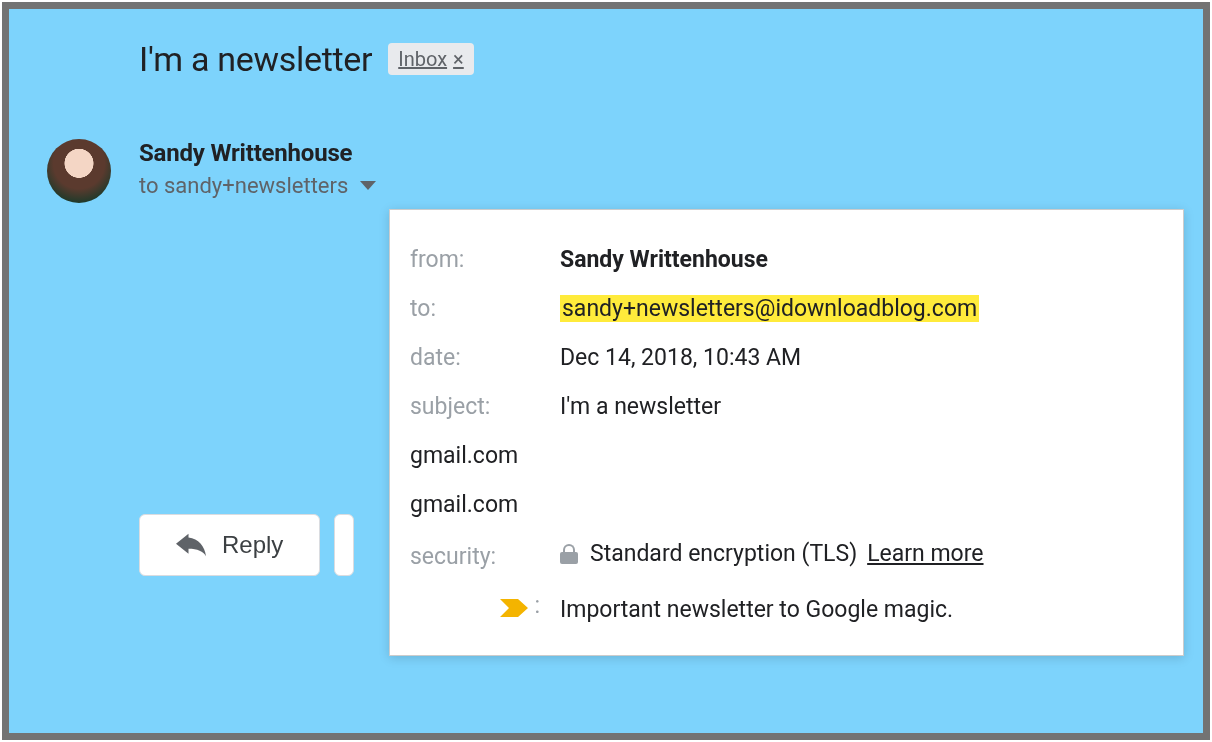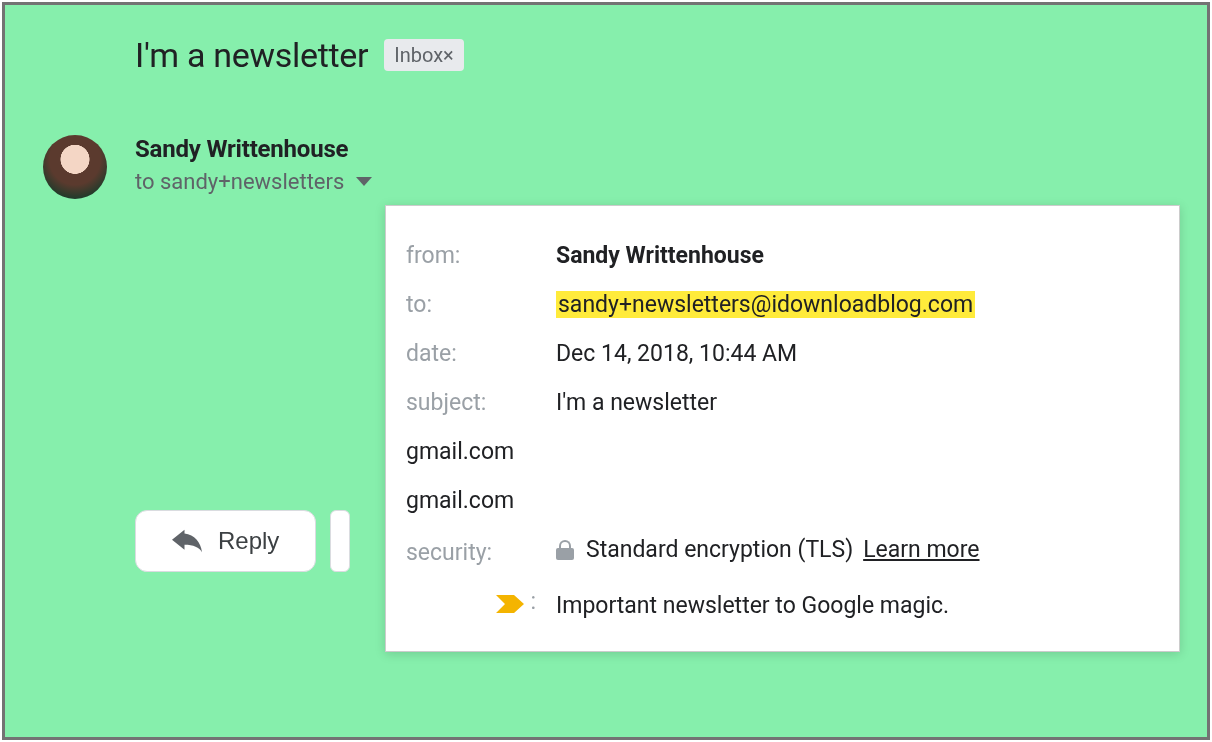--- a/index.html
+++ b/index.html
@@ -9,26 +9,26 @@
     }
     body {
       font-family: "Google Sans", Roboto, Arial, sans-serif;
       background: #fff;
       width: 1212px;
       height: 742px;
       position: relative;
       overflow: hidden;
     }
     .container {
-      border: 3px solid #737373;
+      border: 7px solid #737373;
       width: 1208px;
       height: 738px;
       margin: 2px;
       position: relative;
-      background: #86efac;
+      background: #7dd3fc;
     }
     .subject-line {
       display: flex;
       align-items: center;
       gap: 16px;
       padding: 30px 0 0 130px;
     }
     .subject-text {
       font-size: 34px;
       font-weight: 400;
@@ -36,20 +36,22 @@
       letter-spacing: -0.3px;
     }
     .inbox-chip {
       display: inline-flex;
       align-items: center;
       background: #e8eaed;
       border-radius: 4px;
       padding: 4px 10px;
       font-size: 20px;
       color: #5f6368;
+      gap: 6px;
+      text-decoration: underline;
     }
     .inbox-chip .close-x {
       font-size: 20px;
       color: #5f6368;
       cursor: pointer;
     }
     .sender-row {
       display: flex;
       align-items: flex-start;
       padding: 60px 0 0 38px;
@@ -96,21 +98,21 @@
       gap: 14px;
       padding: 0 0 0 130px;
       position: absolute;
       top: 505px;
     }
     .reply-button {
       display: flex;
       align-items: center;
       gap: 16px;
       border: 1px solid #dadce0;
-      border-radius: 12px;
+      border-radius: 6px;
       padding: 14px 36px;
       font-size: 24px;
       color: #3c4043;
       background: #fff;
       cursor: pointer;
     }
     .reply-button svg {
       width: 30px;
       height: 24px;
       fill: #5f6368;
@@ -261,21 +263,21 @@
 
     <div class="detail-row">
       <div class="detail-label">to:</div>
       <div class="detail-value">
         <span class="highlight">sandy+newsletters@idownloadblog.com</span>
       </div>
     </div>
 
     <div class="detail-row">
       <div class="detail-label">date:</div>
-      <div class="detail-value">Dec 14, 2018, 10:44 AM</div>
+      <div class="detail-value">Dec 14, 2018, 10:43 AM</div>
     </div>
 
     <div class="detail-row">
       <div class="detail-label">subject:</div>
       <div class="detail-value">I'm a newsletter</div>
     </div>
 
     <div class="detail-row">
       <div class="detail-value">gmail.com</div>
     </div>

